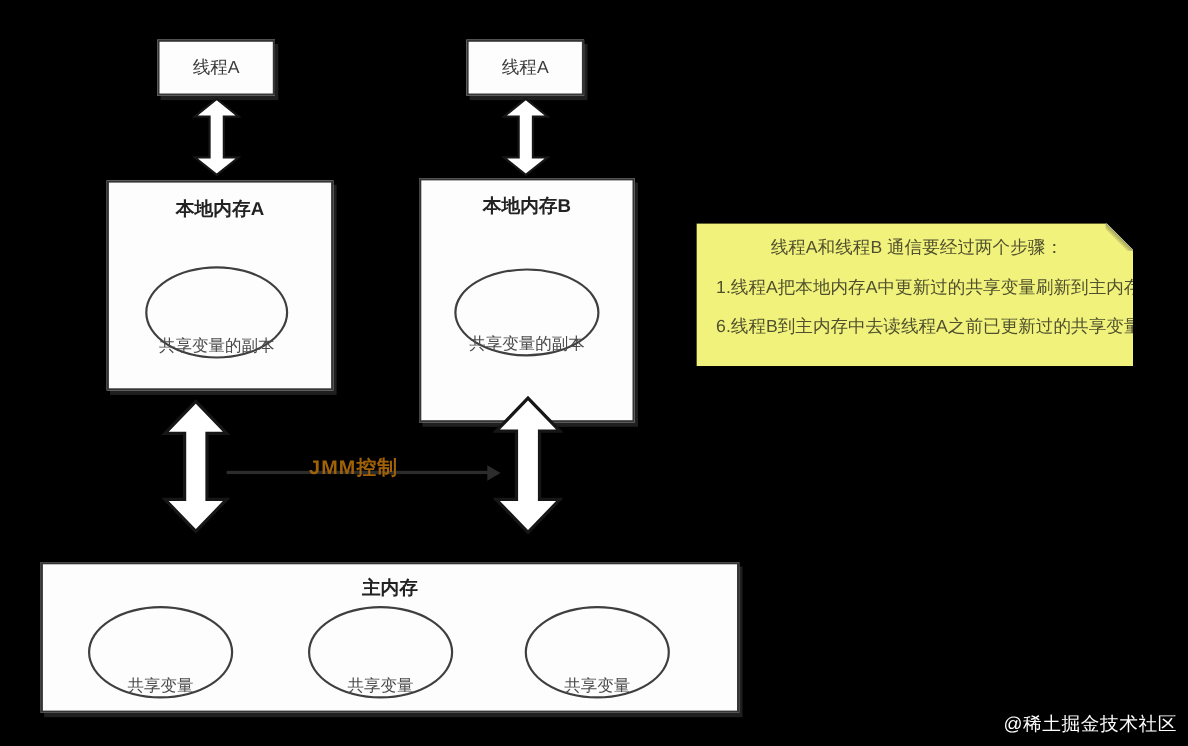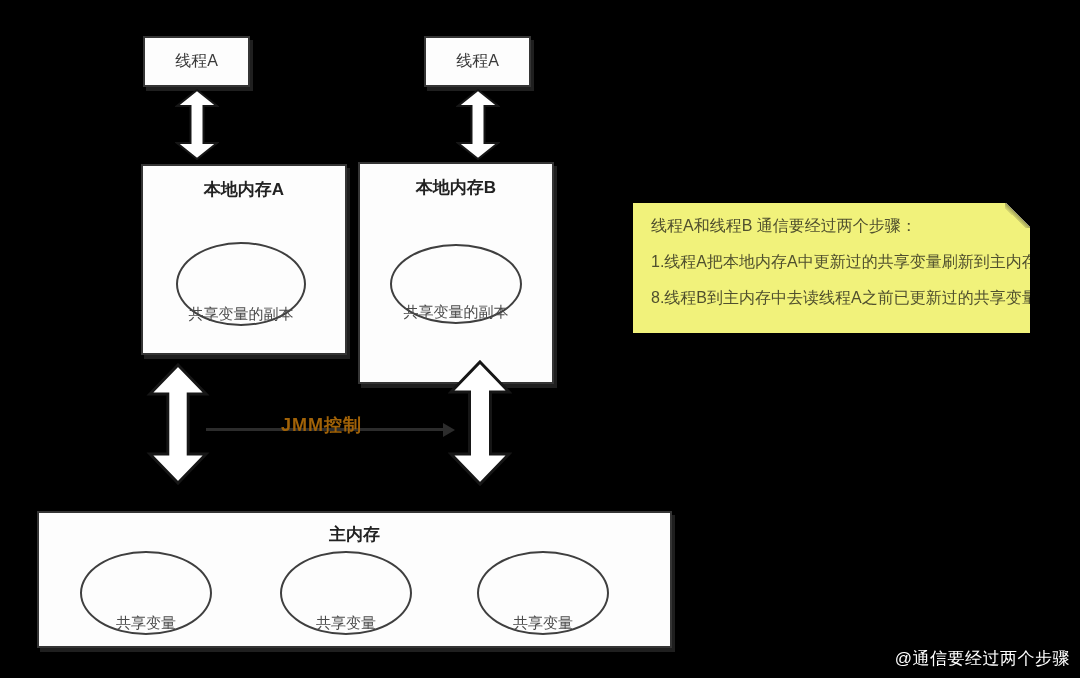--- a/index.html
+++ b/index.html
@@ -34,21 +34,21 @@
   }
   .jmm-label{
     position:absolute;left:281px;top:413px;font-size:18px;font-weight:600;
     color:#a16207;letter-spacing:1px;
   }
   .note{
     position:absolute;left:633px;top:203px;width:397px;height:130px;
     background:#f1f27b;box-sizing:border-box;padding:14px 14px 0 18px;
     clip-path:polygon(0 0,calc(100% - 24px) 0,100% 24px,100% 100%,0 100%);
   }
-  .note p{margin:0 0 19px 0;font-size:16px;color:#50502e;line-height:17px;white-space:nowrap;}
+  .note p{margin:0 0 19px 0;font-size:16px;color:#50502e;line-height:17px;white-space:nowrap;text-align:center;}
   .note-fold{
     position:absolute;right:0;top:0;width:25px;height:25px;
     background:linear-gradient(225deg,#b5b5b5 0%,#b5b5b5 49%,#a3a455 49%,#d9da74 60%,#f1f27b 60%);
   }
   .watermark{
     position:absolute;right:10px;bottom:8px;font-size:17px;color:#ffffff;
     font-weight:500;letter-spacing:0.5px;
   }
 </style>
 </head>
@@ -63,39 +63,39 @@
     <span>线程A</span>
   </div>
 
   <svg class="arrow" style="left:175px;top:89px;" width="44" height="71" viewBox="0 0 44 71">
     <polygon points="22,1 42,17 28.5,17 28.5,54 42,54 22,70 2,54 15.5,54 15.5,17 2,17" fill="#ffffff" stroke="#161616" stroke-width="2"></polygon>
   </svg>
   <svg class="arrow" style="left:456px;top:89px;" width="44" height="71" viewBox="0 0 44 71">
     <polygon points="22,1 42,17 28.5,17 28.5,54 42,54 22,70 2,54 15.5,54 15.5,17 2,17" fill="#ffffff" stroke="#161616" stroke-width="2"></polygon>
   </svg>
 
-  <div class="whitebox" style="left:97px;top:164px;width:206px;height:191px;margin-left:44px;">
+  <div class="whitebox" style="left:97px;top:164px;width:206px;height:191px;">
     <div class="mem-title">本地内存A</div>
     <div class="ellipse" style="left:33px;top:76px;width:130px;height:84px;">
       <span>共享变量的副本</span>
     </div>
   </div>
 
-  <div class="whitebox" style="left:358px;top:162px;width:196px;height:222px;">
+  <div class="whitebox" style="left:381px;top:162px;width:196px;height:222px;">
     <div class="mem-title">本地内存B</div>
     <div class="ellipse" style="left:30px;top:80px;width:132px;height:80px;">
       <span>共享变量的副本</span>
     </div>
   </div>
 
   <div class="note">
     <div class="note-fold"></div>
     <p>线程A和线程B 通信要经过两个步骤：</p>
     <p>1.线程A把本地内存A中更新过的共享变量刷新到主内存中</p>
-    <p>8.线程B到主内存中去读线程A之前已更新过的共享变量</p>
+    <p>6.线程B到主内存中去读线程A之前已更新过的共享变量</p>
   </div>
 
   <svg class="arrow" style="left:146px;top:363px;" width="64" height="122" viewBox="0 0 64 126">
     <polygon points="32,2 61,32 42.5,32 42.5,94 61,94 32,124 3,94 21.5,94 21.5,32 3,32" fill="#ffffff" stroke="#161616" stroke-width="3"></polygon>
   </svg>
   <svg class="arrow" style="left:448px;top:359px;" width="64" height="128" viewBox="0 0 64 126">
     <polygon points="32,2 61,32 42.5,32 42.5,94 61,94 32,124 3,94 21.5,94 21.5,32 3,32" fill="#ffffff" stroke="#161616" stroke-width="3"></polygon>
   </svg>
 
   <div class="jmm-line"></div>
@@ -108,15 +108,15 @@
       <span>共享变量</span>
     </div>
     <div class="ellipse" style="left:241px;top:38px;width:132px;height:84px;">
       <span>共享变量</span>
     </div>
     <div class="ellipse" style="left:438px;top:38px;width:132px;height:84px;">
       <span>共享变量</span>
     </div>
   </div>
 
-  <div class="watermark">@通信要经过两个步骤</div>
+  <div class="watermark">@稀土掘金技术社区</div>
 
 </div>
 
 </body></html>

